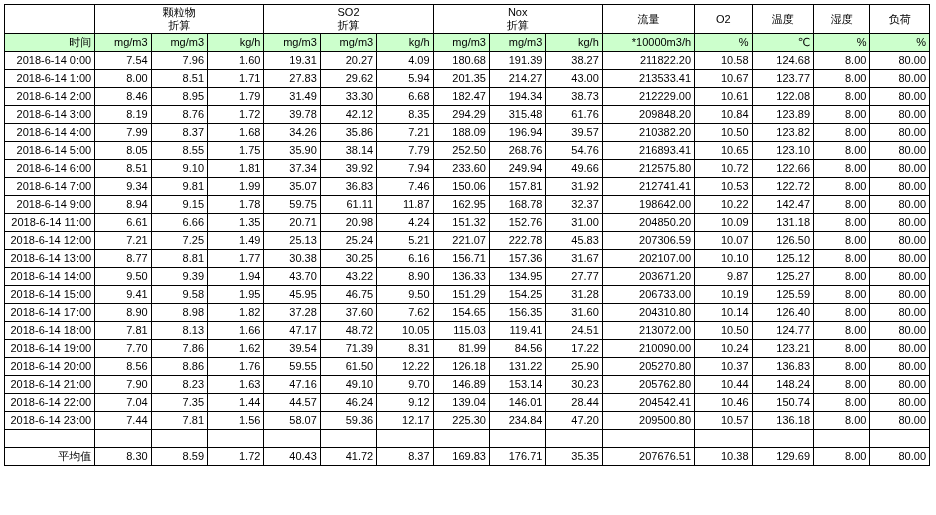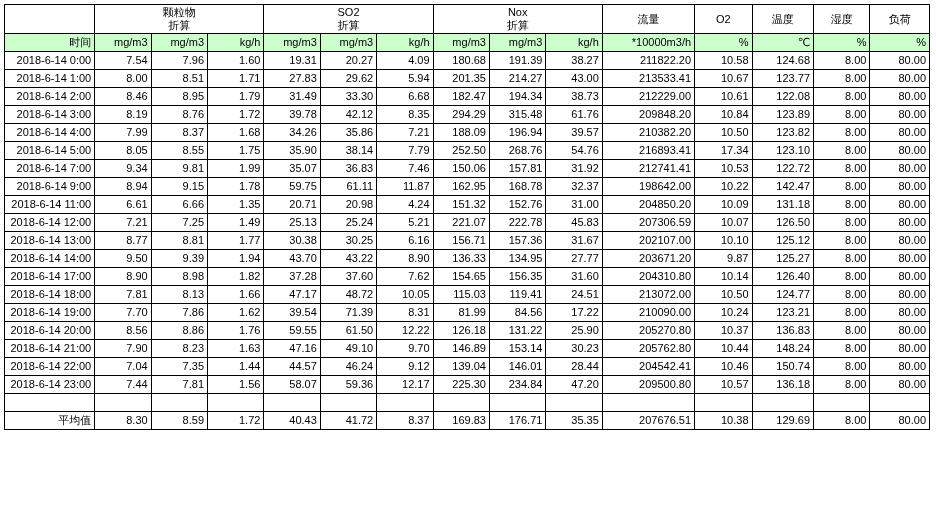--- a/index.html
+++ b/index.html
@@ -207,22 +207,39 @@
           <td>8.05</td>
           <td>8.55</td>
           <td>1.75</td>
           <td>35.90</td>
           <td>38.14</td>
           <td>7.79</td>
           <td>252.50</td>
           <td>268.76</td>
           <td>54.76</td>
           <td>216893.41</td>
-          <td>17.34</td>
+          <td>10.65</td>
           <td>123.10</td>
+          <td>8.00</td>
+          <td>80.00</td>
+        </tr>
+        <tr class="dataRow">
+          <td class="time-col">2018-6-14 6:00</td>
+          <td>8.51</td>
+          <td>9.10</td>
+          <td>1.81</td>
+          <td>37.34</td>
+          <td>39.92</td>
+          <td>7.94</td>
+          <td>233.60</td>
+          <td>249.94</td>
+          <td>49.66</td>
+          <td>212575.80</td>
+          <td>10.72</td>
+          <td>122.66</td>
           <td>8.00</td>
           <td>80.00</td>
         </tr>
         <tr class="dataRow">
           <td class="time-col">2018-6-14 7:00</td>
           <td>9.34</td>
           <td>9.81</td>
           <td>1.99</td>
           <td>35.07</td>
           <td>36.83</td>
@@ -311,20 +328,37 @@
           <td>1.94</td>
           <td>43.70</td>
           <td>43.22</td>
           <td>8.90</td>
           <td>136.33</td>
           <td>134.95</td>
           <td>27.77</td>
           <td>203671.20</td>
           <td>9.87</td>
           <td>125.27</td>
+          <td>8.00</td>
+          <td>80.00</td>
+        </tr>
+        <tr class="dataRow">
+          <td class="time-col">2018-6-14 15:00</td>
+          <td>9.41</td>
+          <td>9.58</td>
+          <td>1.95</td>
+          <td>45.95</td>
+          <td>46.75</td>
+          <td>9.50</td>
+          <td>151.29</td>
+          <td>154.25</td>
+          <td>31.28</td>
+          <td>206733.00</td>
+          <td>10.19</td>
+          <td>125.59</td>
           <td>8.00</td>
           <td>80.00</td>
         </tr>
         <tr class="dataRow">
           <td class="time-col">2018-6-14 17:00</td>
           <td>8.90</td>
           <td>8.98</td>
           <td>1.82</td>
           <td>37.28</td>
           <td>37.60</td>

